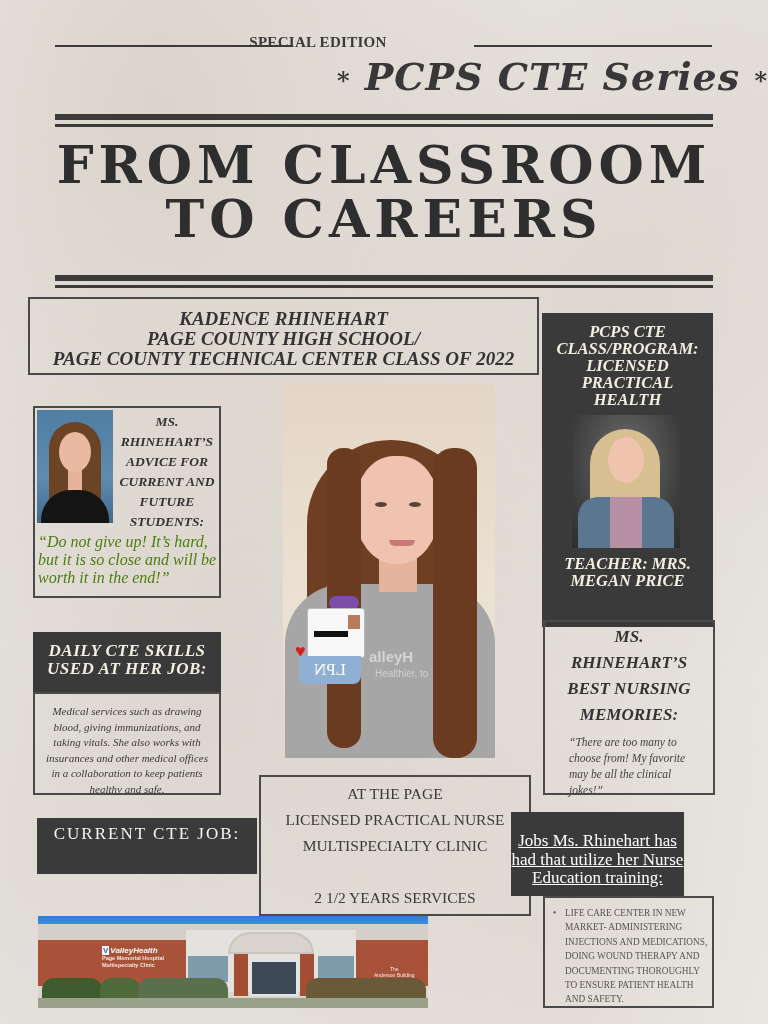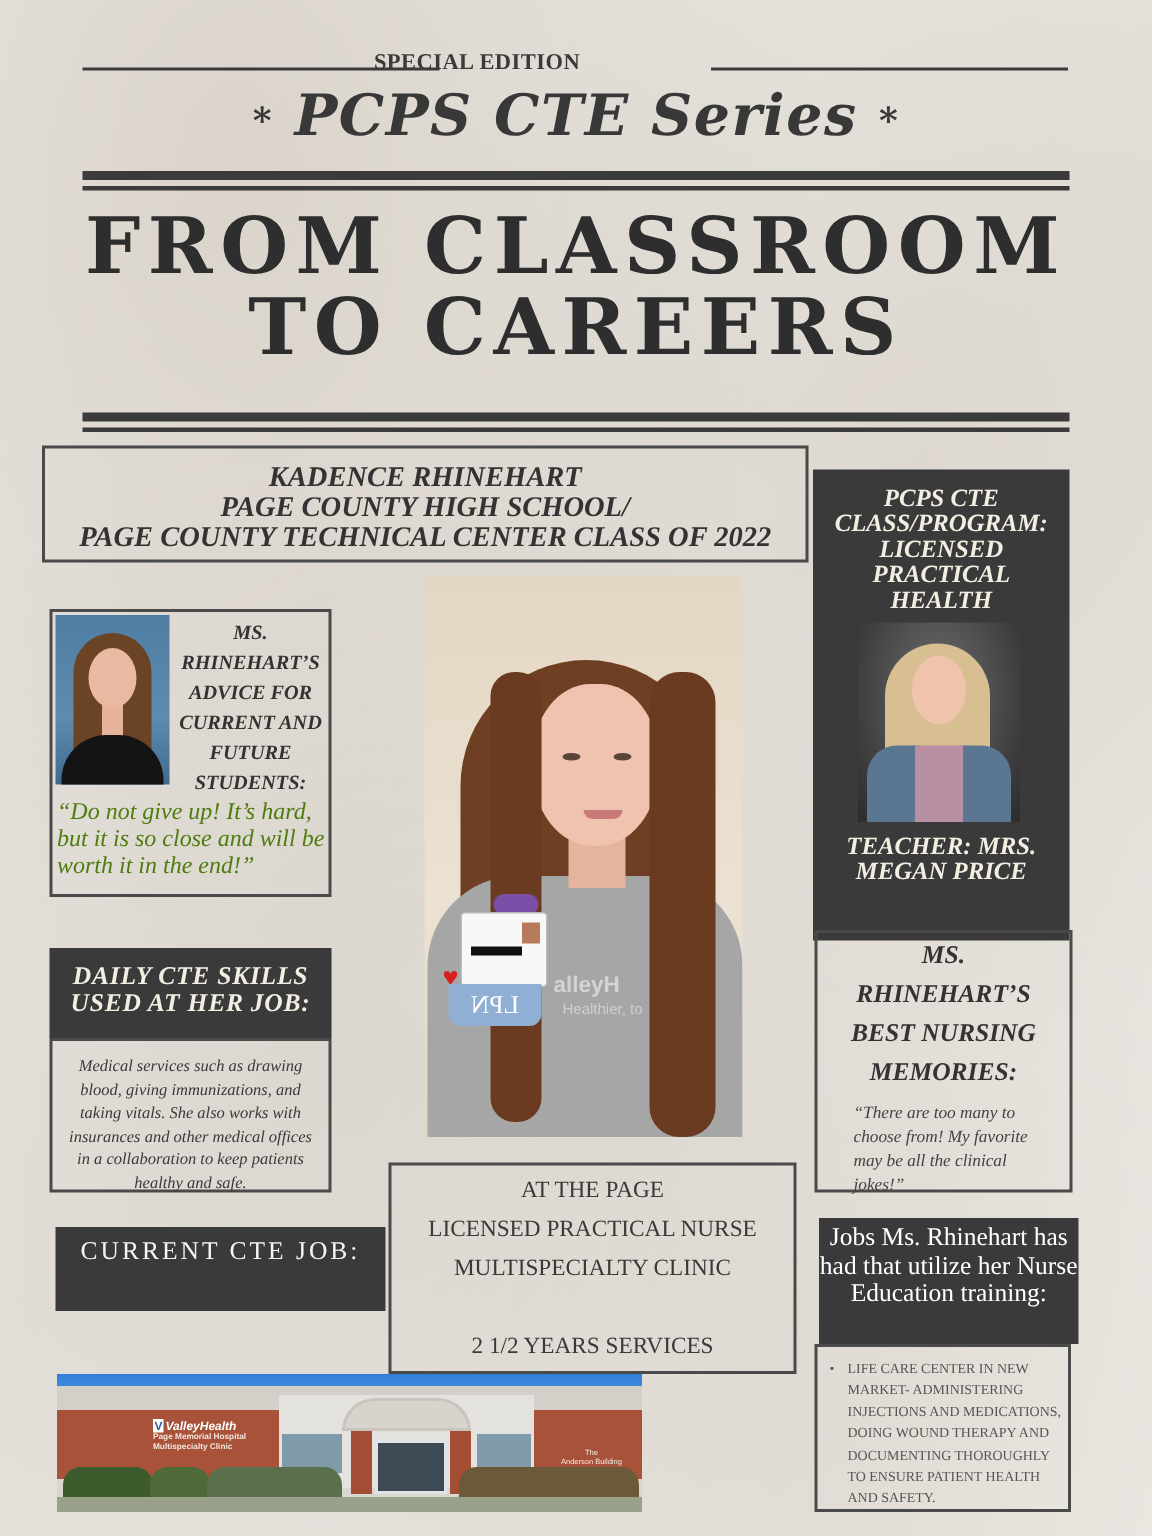--- a/index.html
+++ b/index.html
@@ -20,21 +20,21 @@
   .dark { background: #3a3a3a; color: #f3eee2; }
 
   
   .rule { position: absolute; background: #3b3b3b; }
   .special-edition {
     position: absolute; left: 0; width: 636px; top: 34px; text-align: center;
     font-family: "Liberation Serif", serif; font-weight: bold; font-size: 15px;
     letter-spacing: 0.3px; color: #3a3a3a;
   }
   .series-title {
-    position: absolute; left: 0; width: 768px; top: 54px; text-align: center;
+    position: absolute; left: 0; width: 768px; top: 54px; text-align: right;
     font-family: "DejaVu Serif", serif; font-weight: bold; font-style: italic;
     font-size: 38px; color: #383838; letter-spacing: 1px;
   }
   .series-title .star { font-size: 24px; vertical-align: middle; font-style: normal; }
   .headline {
     position: absolute; left: 0; width: 768px; top: 138px; text-align: center;
     font-family: "DejaVu Serif", serif; font-weight: bold; font-size: 52px;
     line-height: 54px; letter-spacing: 5px; color: #2e2e2e;
   }
 
@@ -165,23 +165,23 @@
     font-family: "Liberation Serif", serif; font-weight: bold; font-style: italic;
     font-size: 17px; line-height: 26px; color: #333; padding-top: 2px;
   }
   .memories-quote {
     font-family: "Liberation Serif", serif; font-style: italic; font-size: 11.5px; line-height: 16px;
     color: #444; text-align: left; padding: 6px 6px 0 24px;
   }
 
   
   .jobs-header {
-    left: 546px; top: 812px; width: 173px; height: 84px;
+    left: 511px; top: 812px; width: 173px; height: 84px;
     font-family: "Liberation Serif", serif; font-size: 17px; line-height: 18.5px;
-    text-align: center; color: #ffffff; padding-top: 4px;
+    text-align: center; color: #ffffff; padding-top: 20px; text-decoration: underline;
   }
   .jobs-body {
     left: 543px; top: 896px; width: 171px; height: 112px; border: 2px solid #4a4a4a;
     padding: 8px 4px 0 8px;
   }
   .jobs-body ul { list-style: none; }
   .jobs-body li {
     position: relative; padding-left: 12px;
     font-family: "Liberation Serif", serif; font-size: 9.3px; line-height: 14.4px; color: #555;
   }

